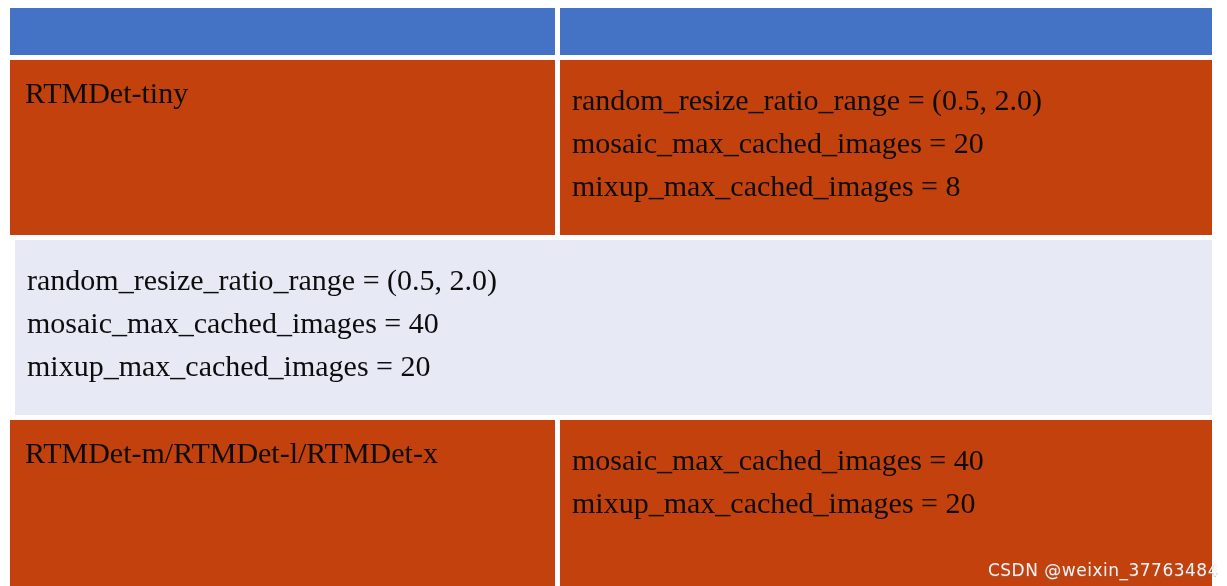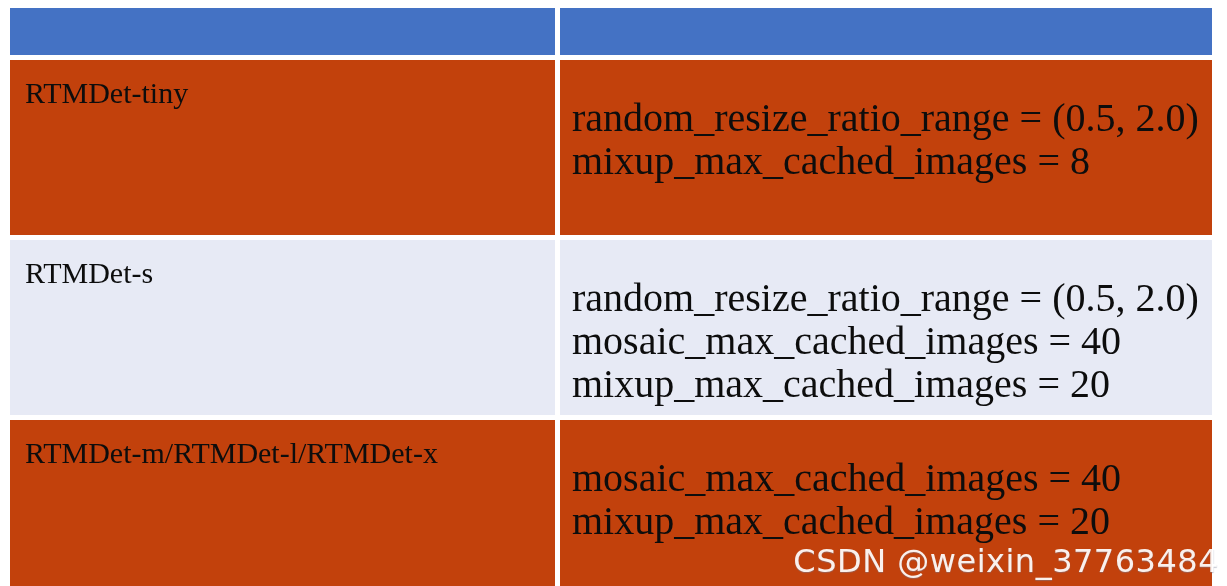--- a/index.html
+++ b/index.html
@@ -62,36 +62,36 @@
 
   .label {
     font-size: 30px;
     color: #0d0d0d;
     line-height: 1.0;
     padding: 18px 0 0 15px;
     white-space: nowrap;
   }
 
   .lines {
-    padding: 36px 0 0 12px;
-    font-size: 40px;
+    padding: 18px 0 0 12px;
+    font-size: 30px;
     color: #0d0d0d;
   }
   .lines .line {
     line-height: 43px;
     white-space: nowrap;
   }
 
   
   .watermark {
     position: absolute;
     right: 8px;
     bottom: 6px;
     font-family: "DejaVu Sans", "Liberation Sans", sans-serif;
-    font-size: 32px;
+    font-size: 17px;
     color: #ffffff;
     opacity: 0.92;
     letter-spacing: 0.5px;
     text-shadow: 0 1px 1px rgba(120,125,150,0.55);
     pointer-events: none;
     white-space: nowrap;
   }
 </style>
 </head>
 <body>
@@ -107,31 +107,29 @@
   <div class="row-gap"></div>
 
   <div class="row body-row band-dark r1">
     <div class="cell col-left">
       <div class="label">RTMDet-tiny</div>
     </div>
     <div class="col-gap"></div>
     <div class="cell col-right">
       <div class="lines">
         <div class="line">random_resize_ratio_range = (0.5, 2.0)</div>
+        <div class="line">mosaic_max_cached_images = 20</div>
         <div class="line">mixup_max_cached_images = 8</div>
       </div>
     </div>
   </div>
 
   <div class="row-gap"></div>
 
   <div class="row body-row band-light r2">
-    <div class="cell col-left">
-      <div class="label">RTMDet-s</div>
-    </div>
     <div class="col-gap"></div>
     <div class="cell col-right">
       <div class="lines">
         <div class="line">random_resize_ratio_range = (0.5, 2.0)</div>
         <div class="line">mosaic_max_cached_images = 40</div>
         <div class="line">mixup_max_cached_images = 20</div>
       </div>
     </div>
   </div>
 

